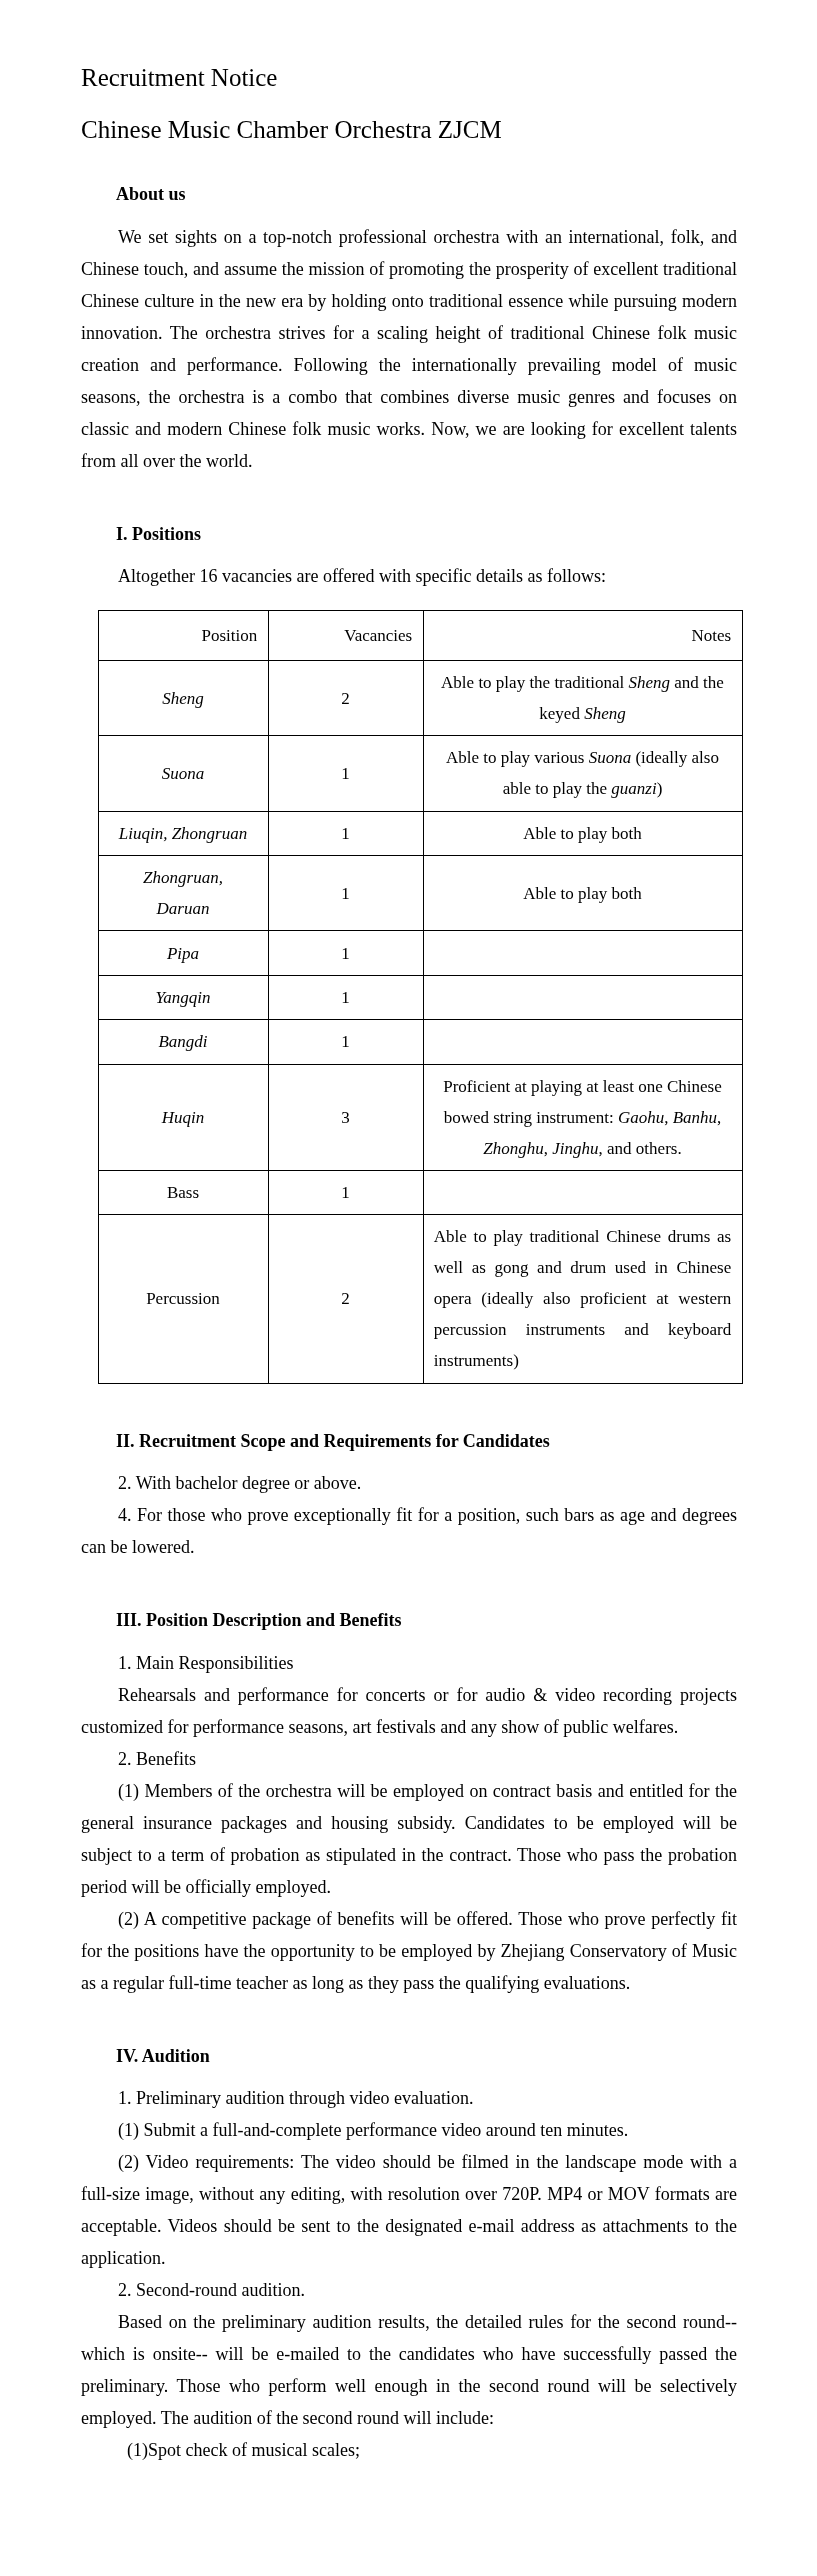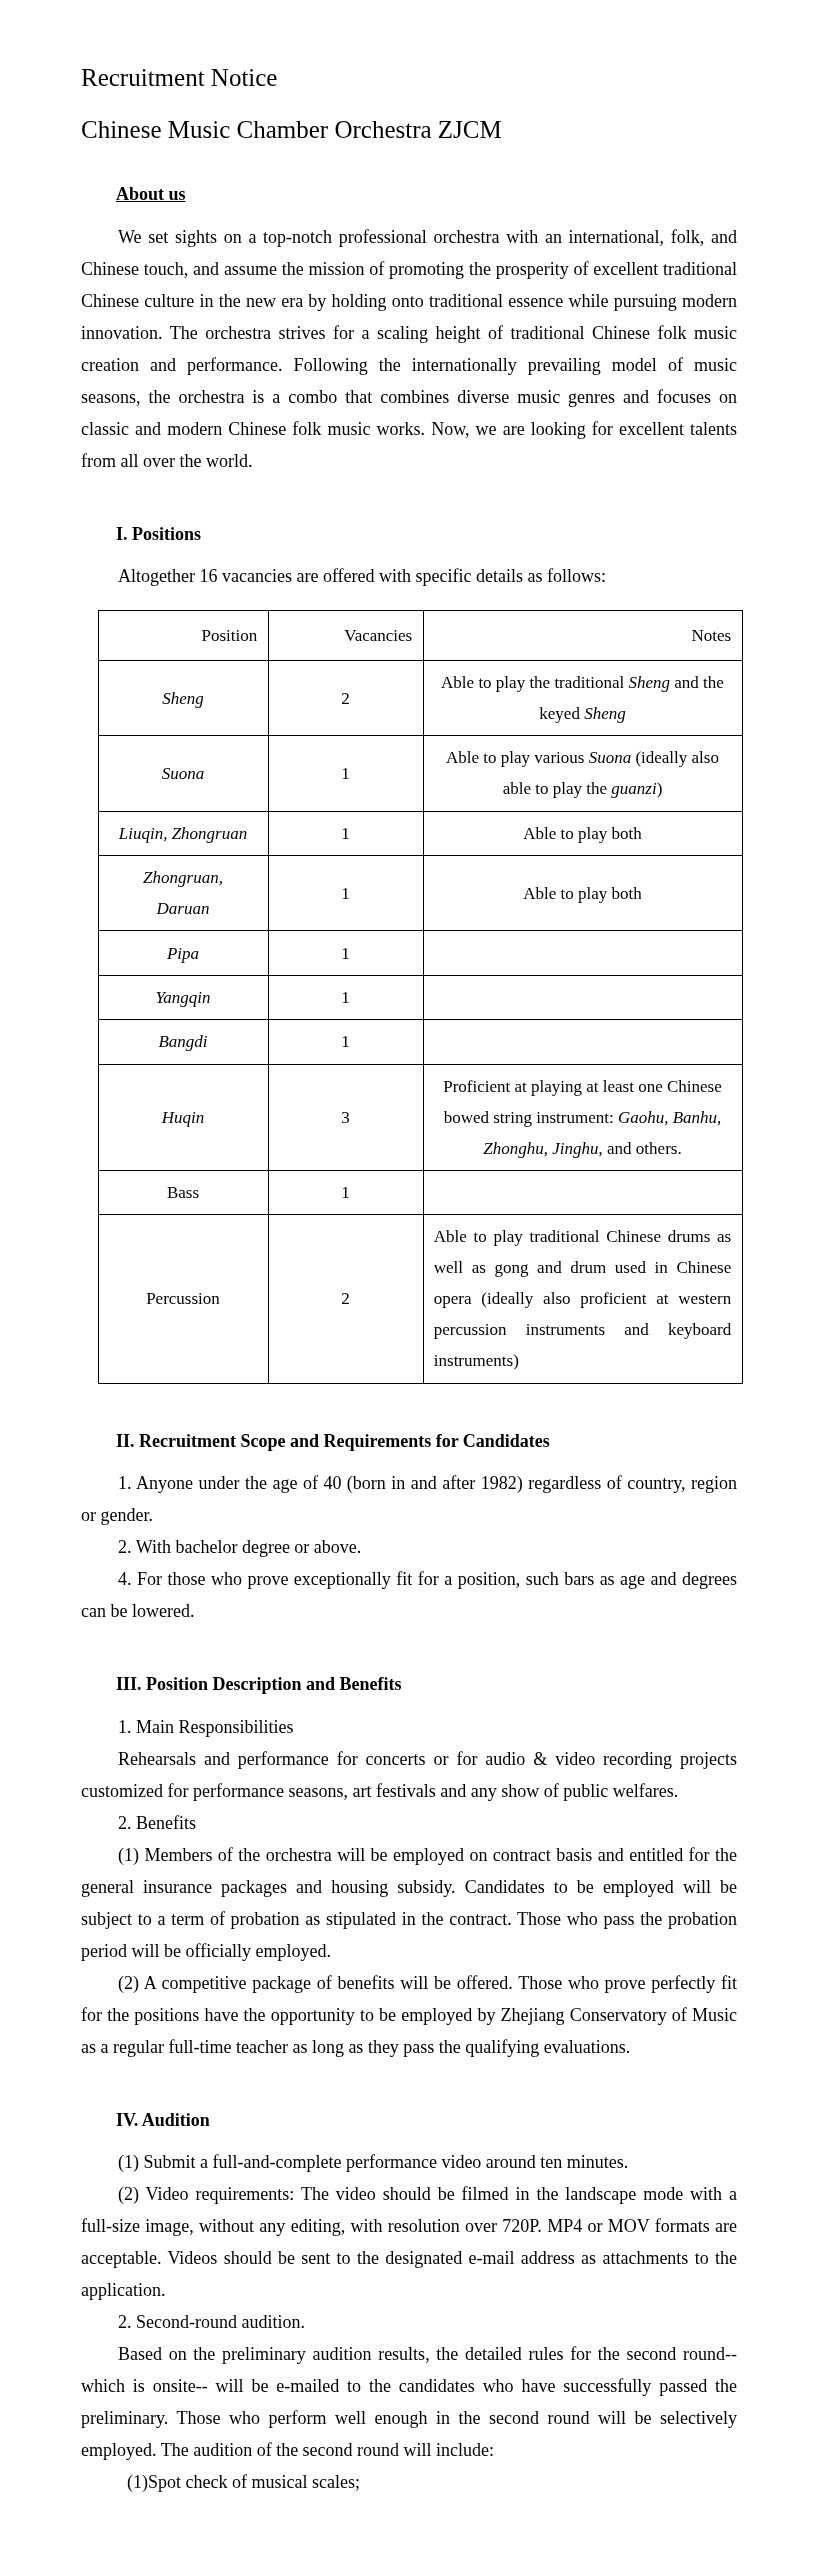--- a/index.html
+++ b/index.html
@@ -22,21 +22,21 @@
     line-height: 52px;
     font-weight: 400;
   }
   .title-block { margin-bottom: 28px; }
   .h {
     font-size: 18px;
     font-weight: 700;
     padding-left: 35px;
     margin: 47px 0 15.5px 0;
   }
-  .h.first { margin-top: 16px; text-decoration: underline; }
+  .h.first { margin-top: 16px; }
   .item {
     font-size: 18px;
     line-height: 32px;
     text-align: justify;
     margin: 0;
   }
   .item.para  { text-indent: 37px; }
   .item.sub   { padding-left: 78px; text-indent: -32px; }
   table.positions {
     border-collapse: collapse;
@@ -144,36 +144,36 @@
         <tr>
           <td class="cell-pos">Percussion</td>
           <td class="cell-vac">2</td>
           <td class="cell-notes justify">Able to play traditional Chinese drums as well as gong and drum used in Chinese opera (ideally also proficient at western percussion instruments and keyboard instruments)</td>
         </tr>
       </tbody>
   </table>
 
   <h2 class="h">II. Recruitment Scope and Requirements for Candidates</h2>
   <div>
-      <p class="item para">1. Anyone under the age of 40 (born in and after 1982) regardless of country, region or gender.</p>
       <p class="item para">2. With bachelor degree or above.</p>
       <p class="item para">4. For those who prove exceptionally fit for a position, such bars as age and degrees can be lowered.</p>
     </div>
 
   <h2 class="h">III. Position Description and Benefits</h2>
   <div>
       <p class="item para">1. Main Responsibilities</p>
       <p class="item para">Rehearsals and performance for concerts or for audio &amp; video recording projects customized for performance seasons, art festivals and any show of public welfares.</p>
       <p class="item para">2. Benefits</p>
       <p class="item para">(1) Members of the orchestra will be employed on contract basis and entitled for the general insurance packages and housing subsidy. Candidates to be employed will be subject to a term of probation as stipulated in the contract. Those who pass the probation period will be officially employed.</p>
       <p class="item para">(2) A competitive package of benefits will be offered. Those who prove perfectly fit for the positions have the opportunity to be employed by Zhejiang Conservatory of Music as a regular full-time teacher as long as they pass the qualifying evaluations.</p>
     </div>
 
   <h2 class="h">IV. Audition</h2>
   <div>
+      <p class="item para">1. Preliminary audition through video evaluation.</p>
       <p class="item para">(1) Submit a full-and-complete performance video around ten minutes.</p>
       <p class="item para">(2) Video requirements: The video should be filmed in the landscape mode with a full-size image, without any editing, with resolution over 720P. MP4 or MOV formats are acceptable. Videos should be sent to the designated e-mail address as attachments to the application.</p>
       <p class="item para">2. Second-round audition.</p>
       <p class="item para">Based on the preliminary audition results, the detailed rules for the second round-- which is onsite-- will be e-mailed to the candidates who have successfully passed the preliminary. Those who perform well enough in the second round will be selectively employed. The audition of the second round will include:</p>
       <p class="item sub">(1)Spot check of musical scales;</p>
     </div>
 
 </div>
 
 

